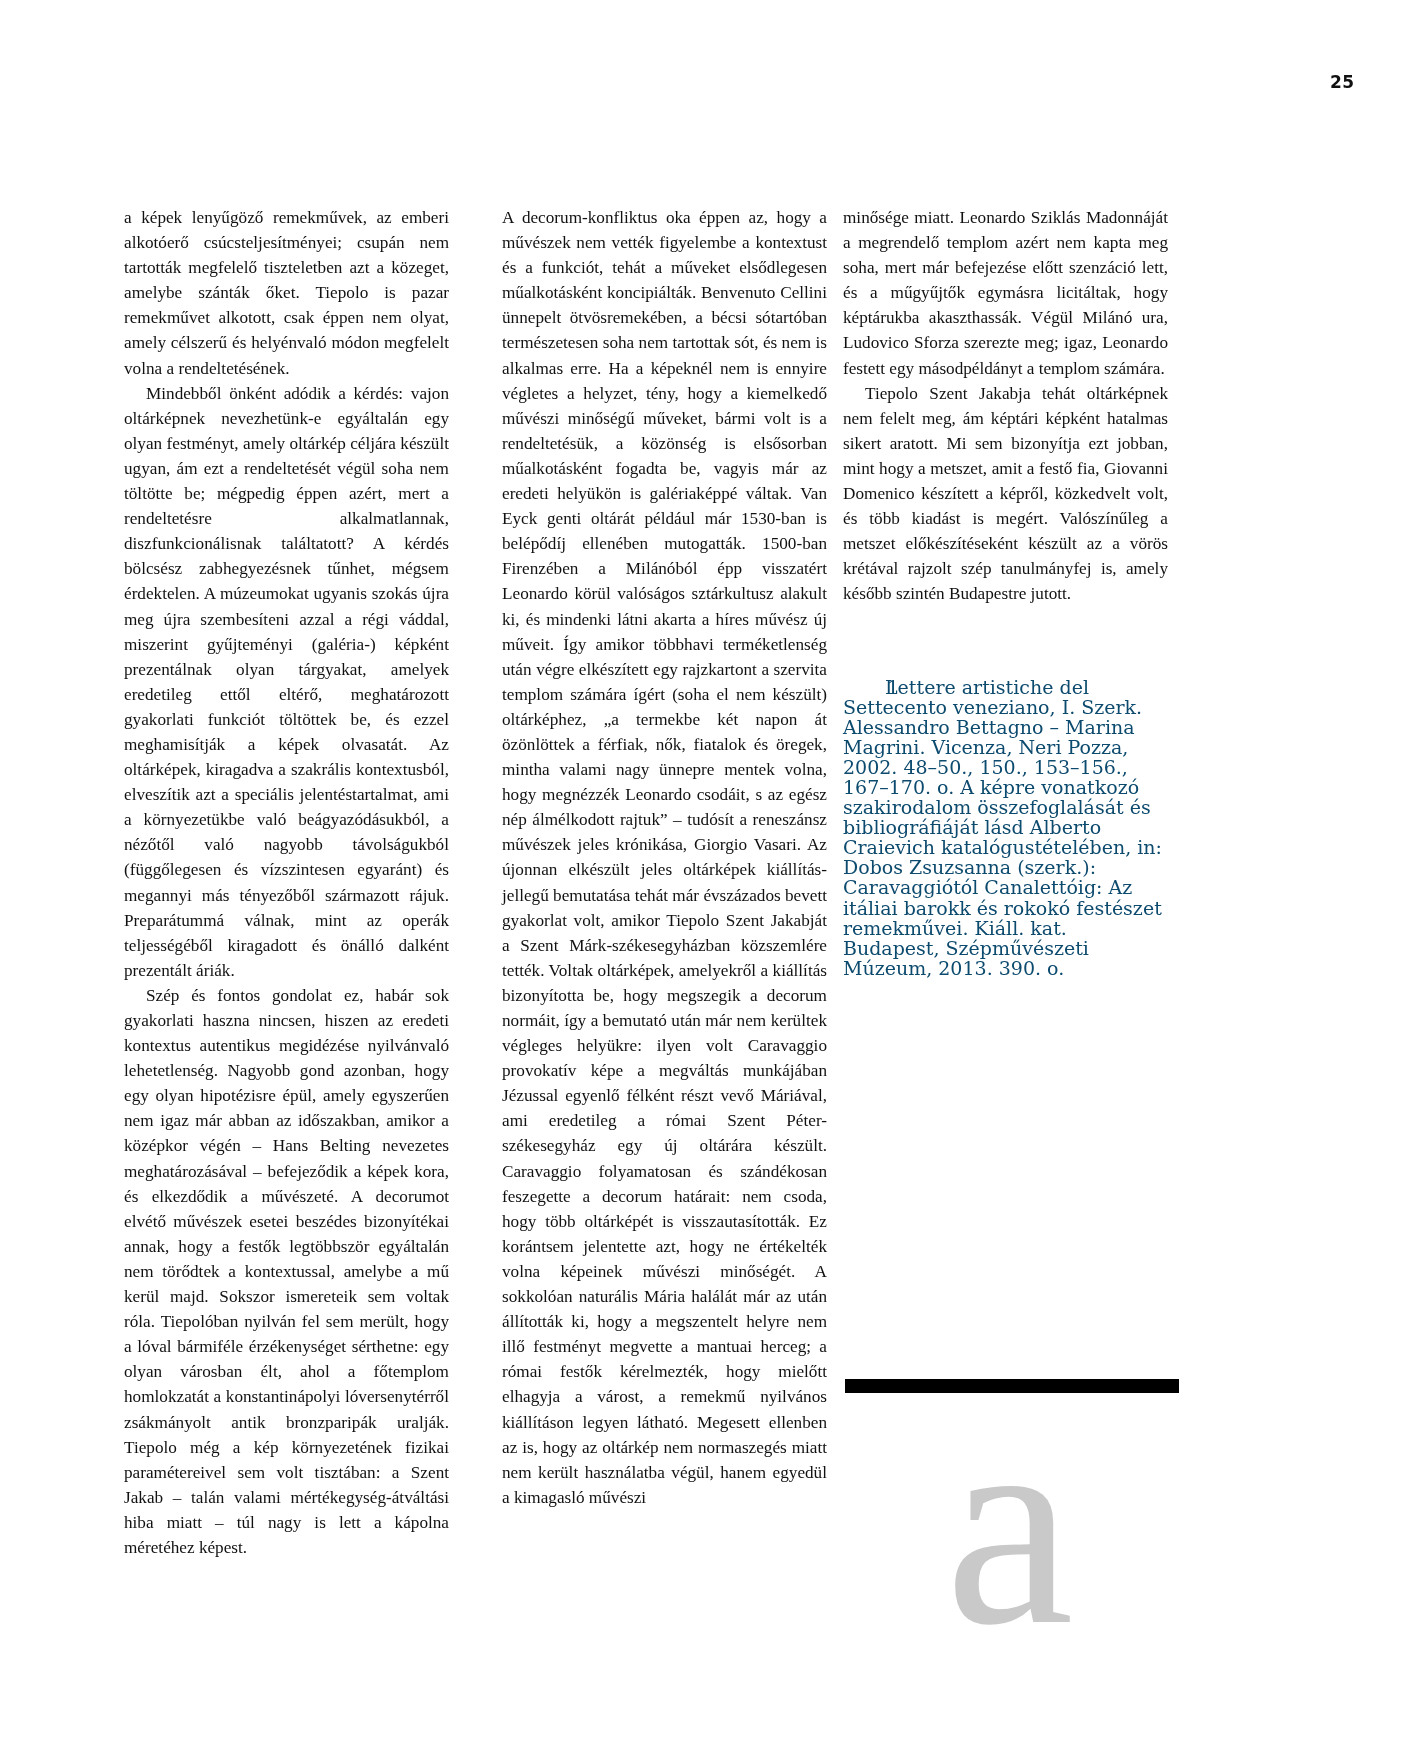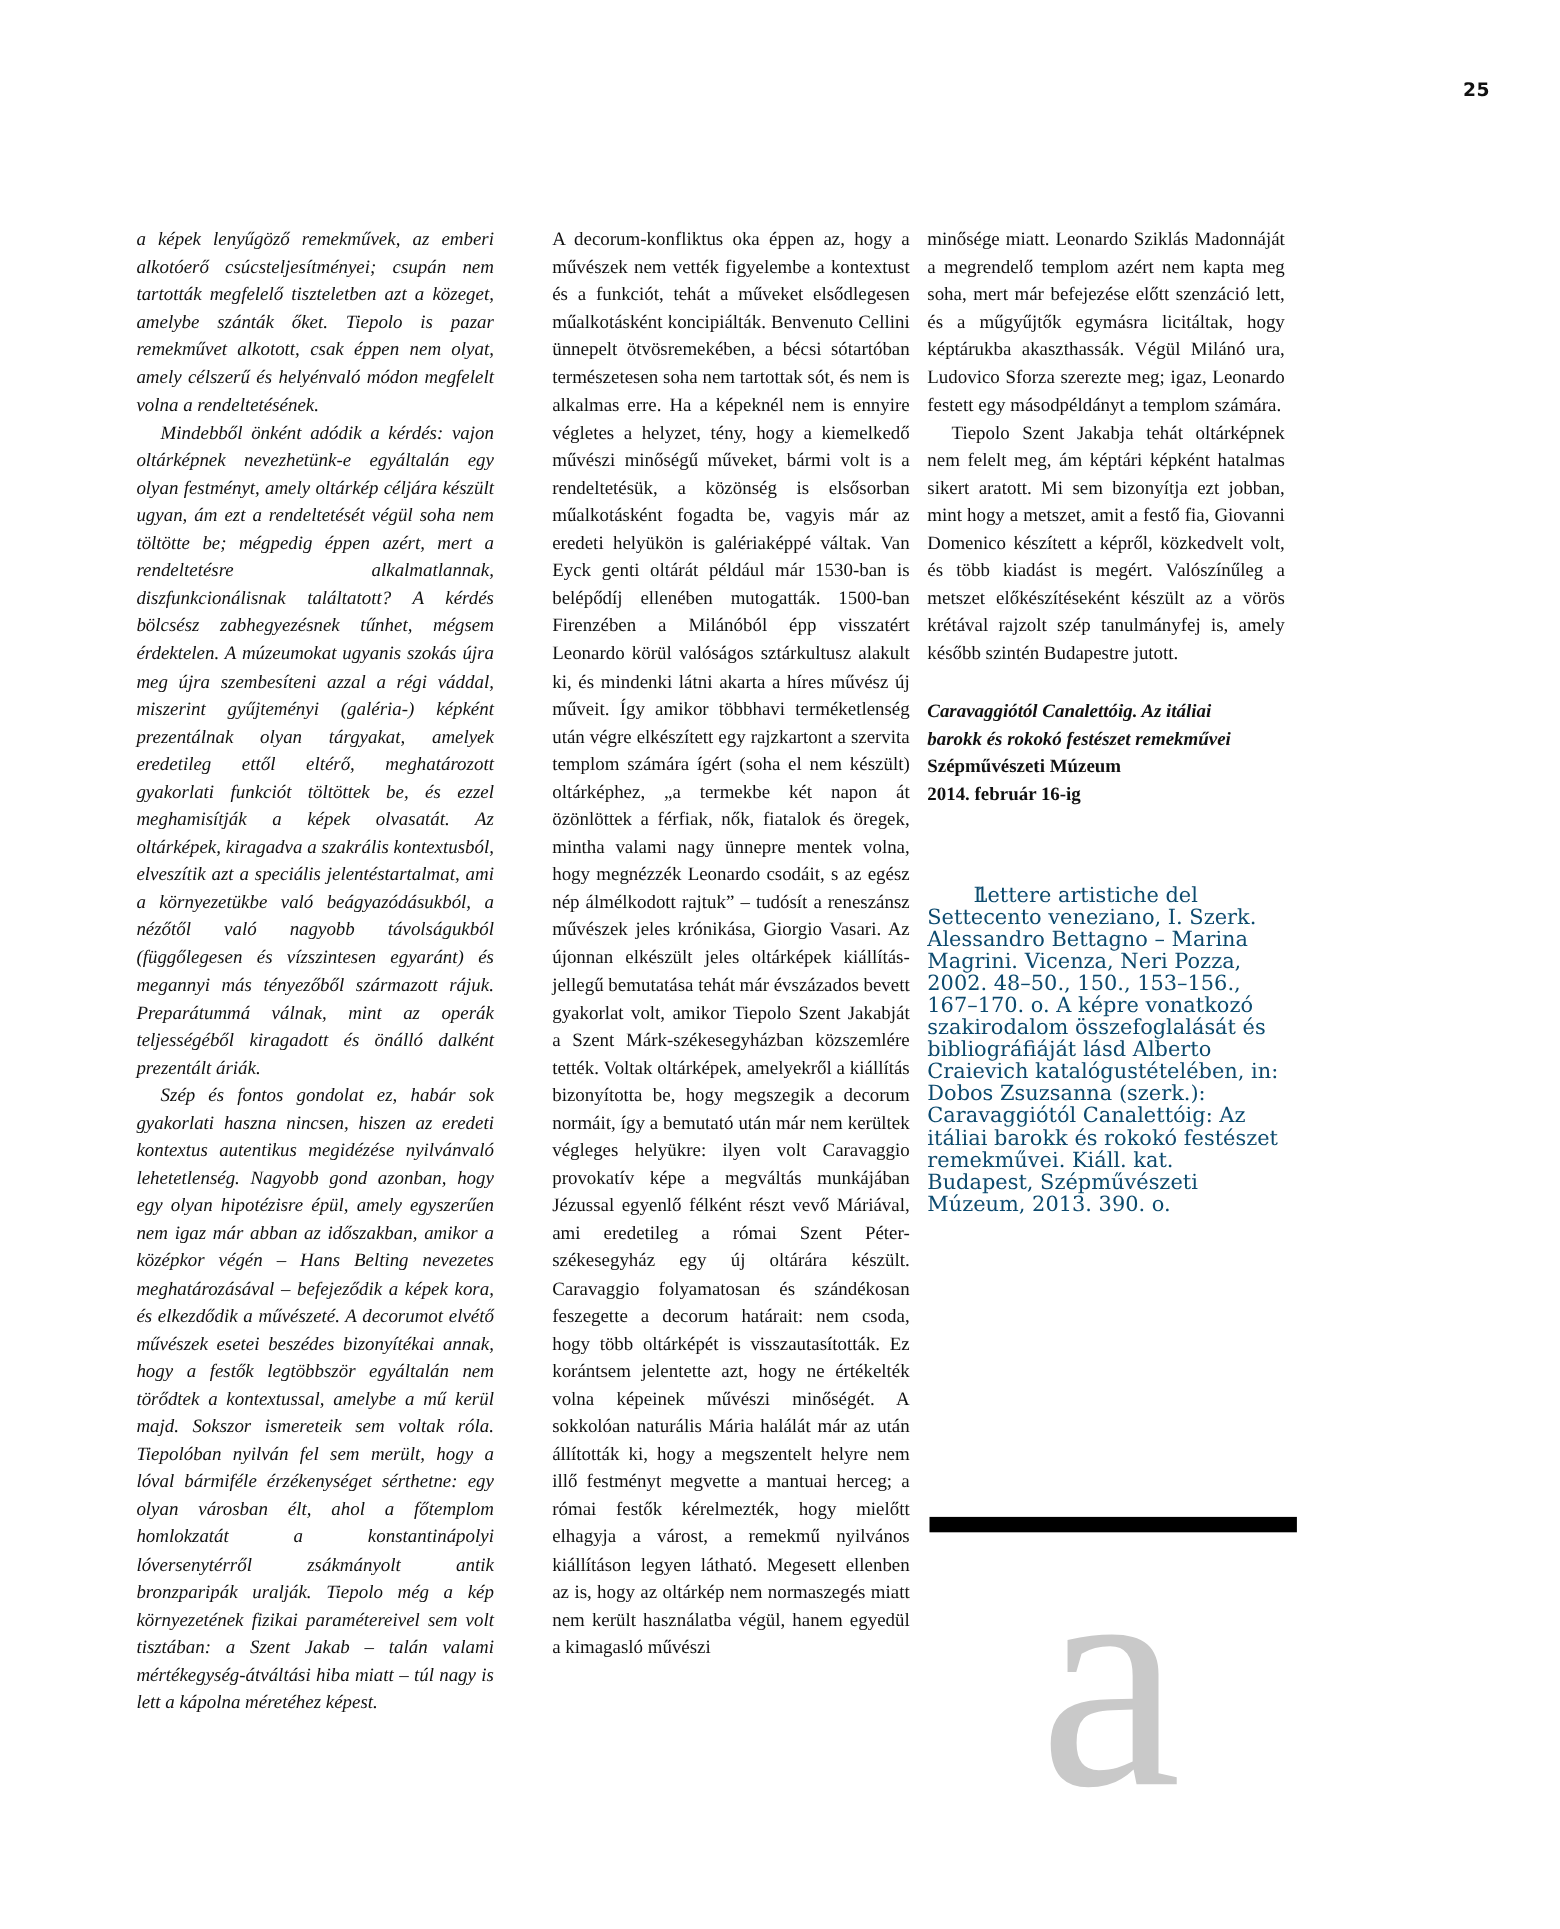--- a/index.html
+++ b/index.html
@@ -26,21 +26,21 @@
     }
     .column {
       position: absolute;
       top: 205px;
       width: 325px;
       font-size: 17.2px;
       line-height: 25.1px;
       text-align: justify;
       hyphens: manual;
     }
-    .col-1 { left: 124px; font-style: italic; }
+    .col-1 { left: 124px; }
     .col-2 { left: 502px; }
     .col-3 { left: 843px; }
     .column p {
       margin: 0;
       text-indent: 22px;
     }
     .column p.first {
       text-indent: 0;
     }
 
@@ -103,28 +103,20 @@
 </div>
 
 <div class="column col-2">
   <p class="first">A decorum-konfliktus oka éppen az, hogy a művészek nem vették figyelembe a kontextust és a funkciót, tehát a műveket elsődlegesen műalkotásként koncipiálták. Benvenuto Cellini ünnepelt ötvösremekében, a bécsi sótartóban természetesen soha nem tartottak sót, és nem is alkalmas erre. Ha a képeknél nem is ennyire végletes a helyzet, tény, hogy a kiemelkedő művészi minőségű műveket, bármi volt is a rendeltetésük, a közönség is elsősorban műalkotásként fogadta be, vagyis már az eredeti helyükön is galériaképpé váltak. Van Eyck genti oltárát például már 1530-ban is belépődíj ellenében mutogatták. 1500-ban Firenzében a Milánóból épp visszatért Leonardo körül valóságos sztárkultusz alakult ki, és mindenki látni akarta a híres művész új műveit. Így amikor többhavi terméketlenség után végre elkészített egy rajzkartont a szervita templom számára ígért (soha el nem készült) oltárképhez, „a termekbe két napon át özönlöttek a férfiak, nők, fiatalok és öregek, mintha valami nagy ünnepre mentek volna, hogy megnézzék Leonardo csodáit, s az egész nép álmélkodott rajtuk” – tudósít a reneszánsz művészek jeles krónikása, Giorgio Vasari. Az újonnan elkészült jeles oltárképek kiállítás-jellegű bemutatása tehát már évszázados bevett gyakorlat volt, amikor Tiepolo Szent Jakabját a Szent Márk-székesegyházban közszemlére tették. Voltak oltárképek, amelyekről a kiállítás bizonyította be, hogy megszegik a decorum normáit, így a bemutató után már nem kerültek végleges helyükre: ilyen volt Caravaggio provokatív képe a megváltás munkájában Jézussal egyenlő félként részt vevő Máriával, ami eredetileg a római Szent Péter-székesegyház egy új oltárára készült. Caravaggio folyamatosan és szándékosan feszegette a decorum határait: nem csoda, hogy több oltárképét is visszautasították. Ez korántsem jelentette azt, hogy ne értékelték volna képeinek művészi minőségét. A sokkolóan naturális Mária halálát már az után állították ki, hogy a megszentelt helyre nem illő festményt megvette a mantuai herceg; a római festők kérelmezték, hogy mielőtt elhagyja a várost, a remekmű nyilvános kiállításon legyen látható. Megesett ellenben az is, hogy az oltárkép nem normaszegés miatt nem került használatba végül, hanem egyedül a kimagasló művészi</p>
 </div>
 
 <div class="column col-3">
   <p class="first">minősége miatt. Leonardo Sziklás Madonnáját a megrendelő templom azért nem kapta meg soha, mert már befejezése előtt szenzáció lett, és a műgyűjtők egymásra licitáltak, hogy képtárukba akaszthassák. Végül Milánó ura, Ludovico Sforza szerezte meg; igaz, Leonardo festett egy másodpéldányt a templom számára.</p>
   <p>Tiepolo Szent Jakabja tehát oltárképnek nem felelt meg, ám képtári képként hatalmas sikert aratott. Mi sem bizonyítja ezt jobban, mint hogy a metszet, amit a festő fia, Giovanni Domenico készített a képről, közkedvelt volt, és több kiadást is megért. Valószínűleg a metszet előkészítéseként készült az a vörös krétával rajzolt szép tanulmányfej is, amely később szintén Budapestre jutott.</p>
 
-  <div class="event-box">
-    <div class="event-title">
-      <span>Caravaggiótól Canalettóig. Az itáliai</span><br>
-      <span>barokk és rokokó festészet remekművei</span>
-    </div>
-    <div class="event-venue">Szépművészeti Múzeum</div>
-    <div class="event-date">2014. február 16-ig</div>
-  </div>
 
   <div class="footnotes">
     <p class="footnote">
       <span class="fn-num">1</span><span>Lettere artistiche del Settecento veneziano, I. Szerk. Alessandro Bettagno – Marina Magrini. Vicenza, Neri Pozza, 2002. 48–50., 150., 153–156., 167–170. o. A képre vonatkozó szakirodalom összefoglalását és bibliográfiáját lásd Alberto Craievich katalógustételében, in: Dobos Zsuzsanna (szerk.): Caravaggiótól Canalettóig: Az itáliai barokk és rokokó festészet remekművei. Kiáll. kat. Budapest, Szépművészeti Múzeum, 2013. 390. o.</span>
     </p>
   </div>
 </div>
 
 <div class="deco-bar"></div>
 <div class="deco-letter">a</div>

